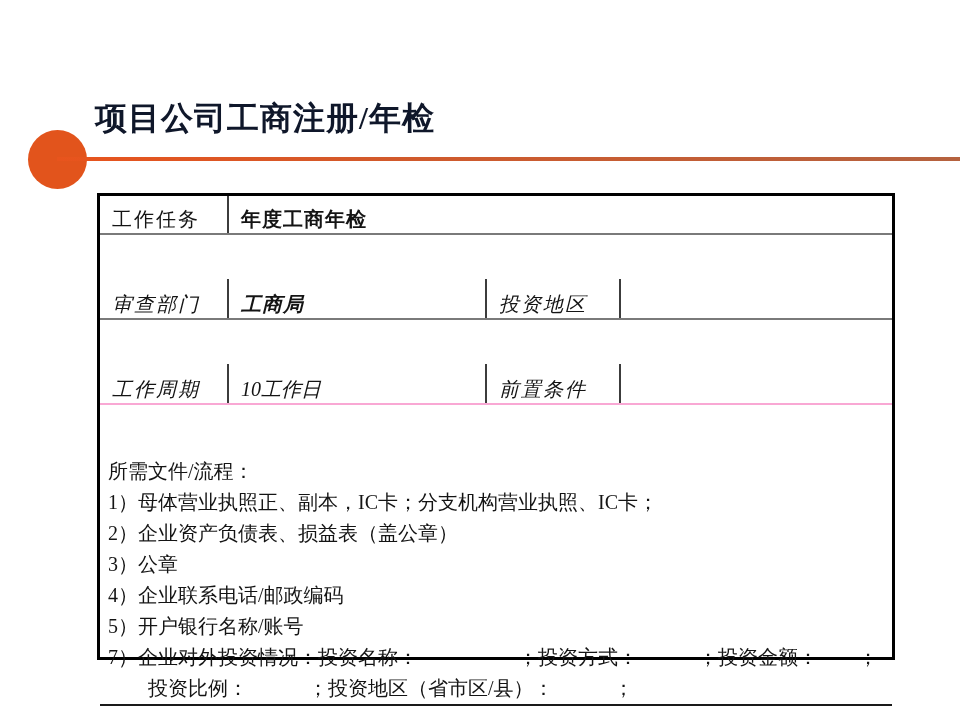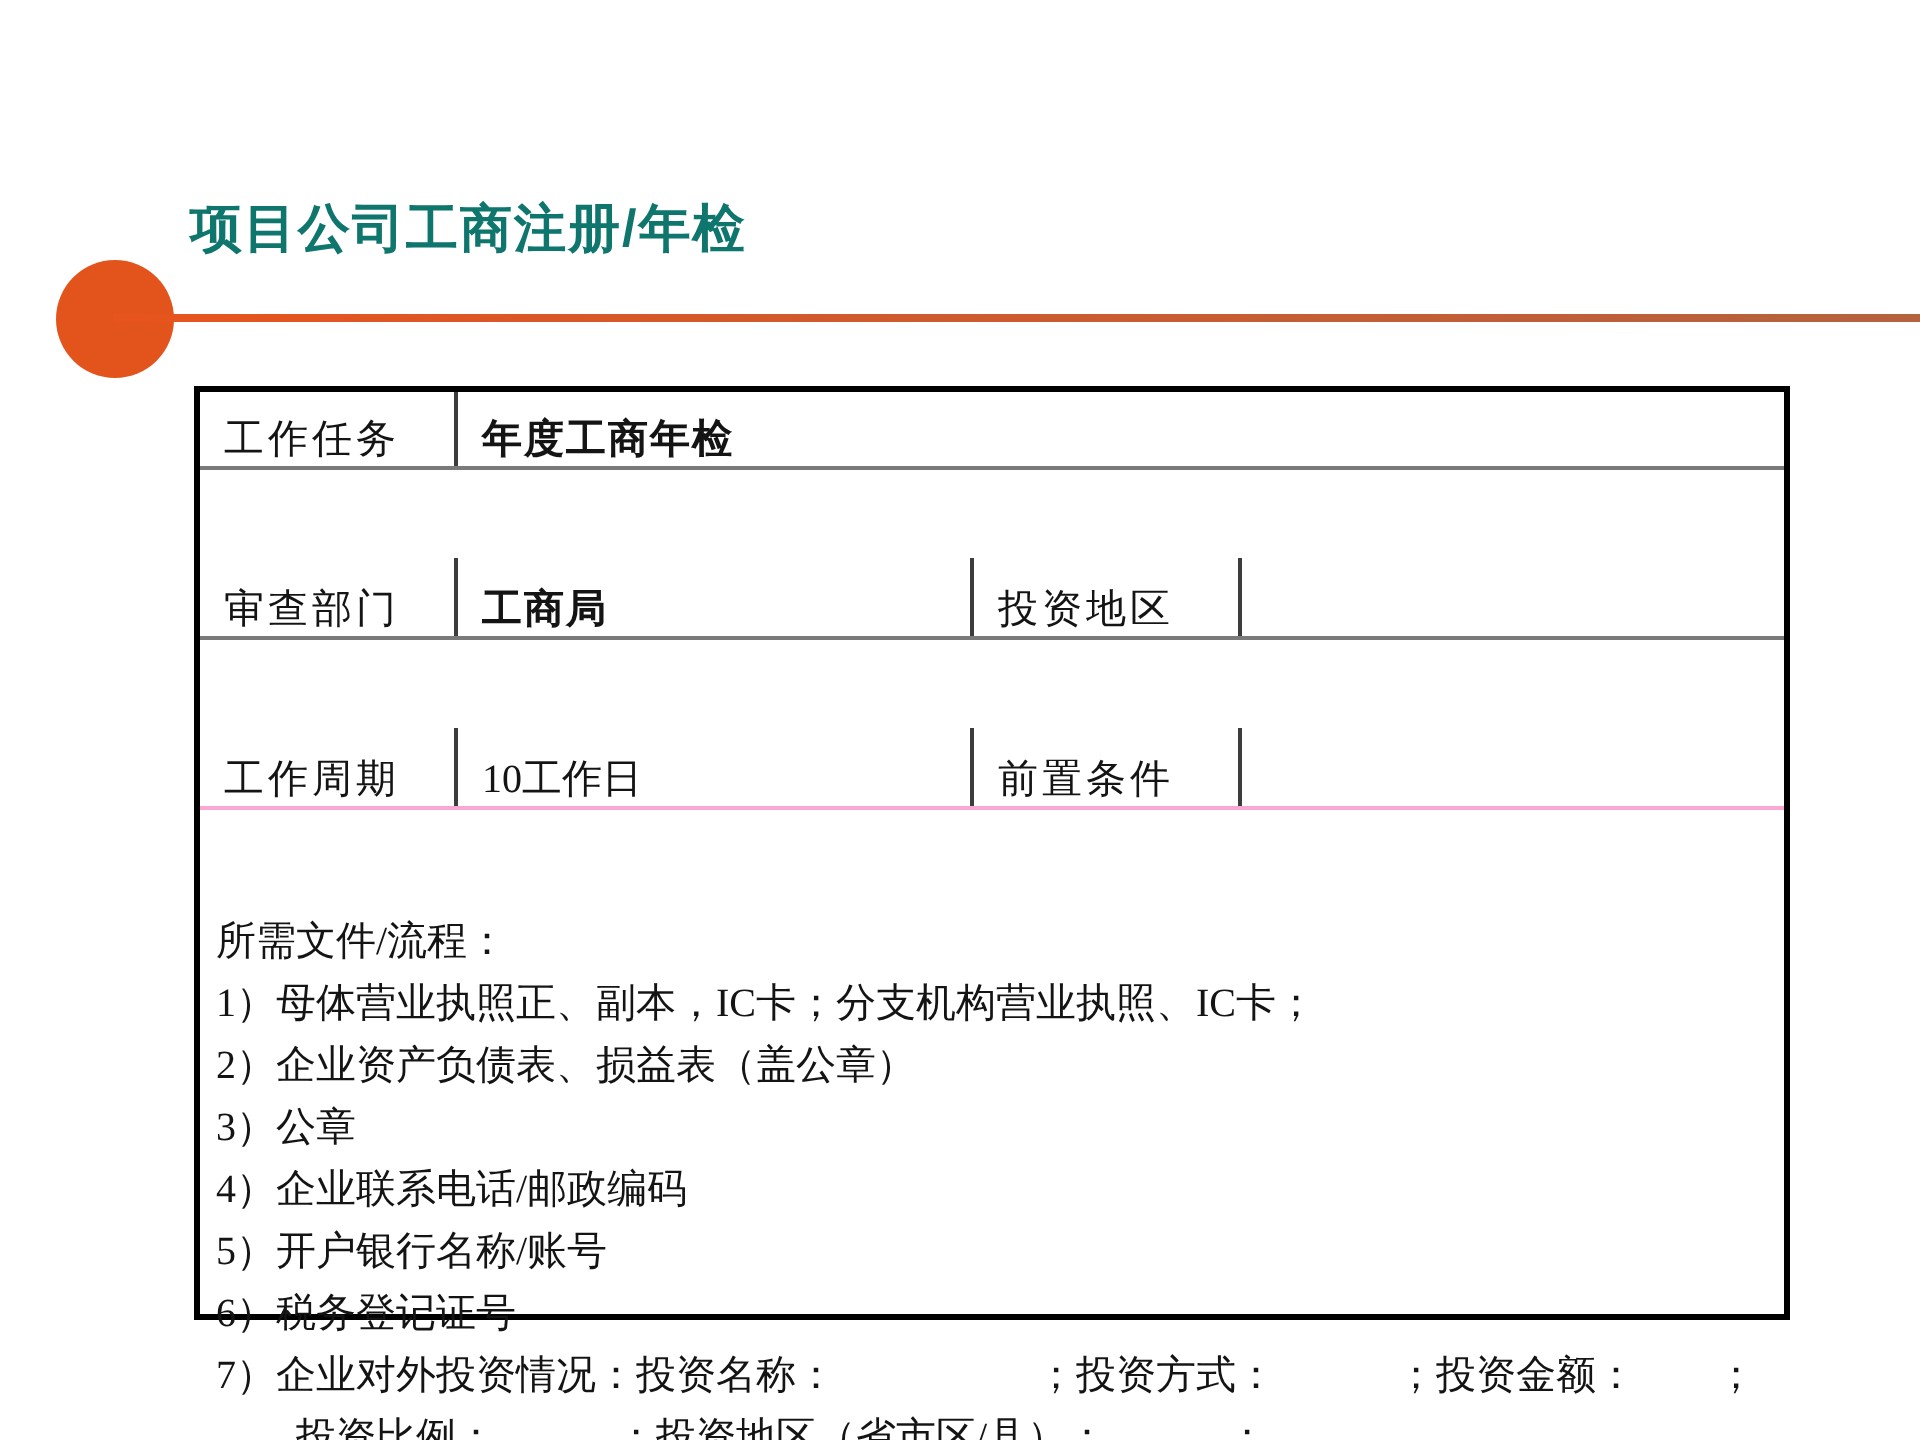--- a/index.html
+++ b/index.html
@@ -24,25 +24,25 @@
     width: 59px;
     height: 59px;
     border-radius: 50%;
     background: #E2541C;
   }
   .slide-title {
     position: absolute;
     left: 95px;
     top: 97px;
     margin: 0;
-    font-family: Liberation Sans, sans-serif;
-    font-size: 26px;
+    font-family: Liberation Serif, serif;
+    font-size: 32px;
     font-weight: bold;
     letter-spacing: 1px;
-    color: #0f766e;
+    color: #0f172a;
     white-space: nowrap;
   }
   .title-rule {
     position: absolute;
     left: 57px;
     top: 157px;
     width: 903px;
     height: 4px;
     background: linear-gradient(to right, #E8541D 0%, #D05A2C 40%, #B5623F 100%);
   }
@@ -76,21 +76,21 @@
   .c2b { border-right: 2px solid #3c3c3c; }
   .c3 { width: 134px; border-right: 2px solid #3c3c3c; }
   .c4 { flex: 1; }
   .cell-span { flex: 1; }
   .label-text { letter-spacing: 2px; }
   .value-bold {
     font-family: "Liberation Sans", sans-serif;
     font-weight: bold;
     letter-spacing: 1px;
   }
-  .pad-mid { padding-top: 12px; }
+  .pad-mid { padding-top: 12px; font-style: italic; }
   .docs-block { box-sizing: border-box; padding: 7px 10px 0 8px; }
   .doc-line {
     white-space: pre-wrap;
     line-height: 31px;
   }
   .remark-block { box-sizing: border-box; padding: 7px 10px 0 8px; }
 </style>
 </head>
 <body>
 
@@ -124,21 +124,20 @@
     </div>
 
     <div class="trow trow-docs">
       <div class="docs-block">
         <div class="doc-line">所需文件/流程：</div>
         <div class="doc-line">1）母体营业执照正、副本，IC卡；分支机构营业执照、IC卡；</div>
         <div class="doc-line">2）企业资产负债表、损益表（盖公章）</div>
         <div class="doc-line">3）公章</div>
         <div class="doc-line">4）企业联系电话/邮政编码</div>
         <div class="doc-line">5）开户银行名称/账号</div>
-        <div class="doc-line">6）税务登记证号</div>
         <div class="doc-line">7）企业对外投资情况：投资名称：　　　　　；投资方式：　　　；投资金额：　　；</div>
         <div class="doc-line">　　投资比例：　　　；投资地区（省市区/县）：　　　；</div>
       </div>
     </div>
 
 
   </div>
 </div>
 
 </body></html>

